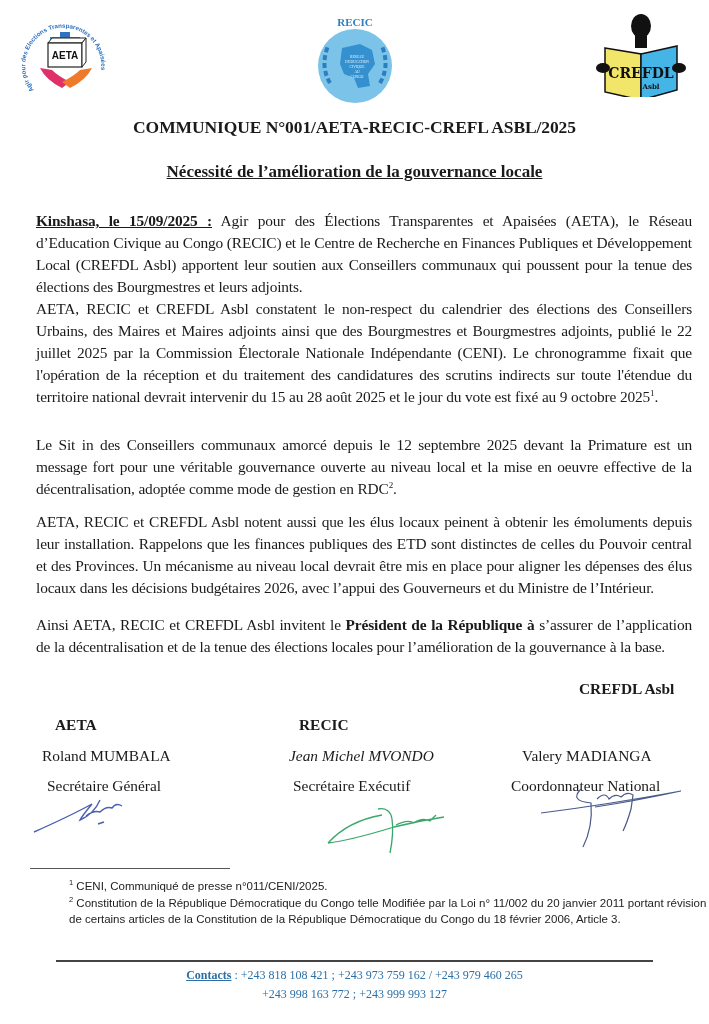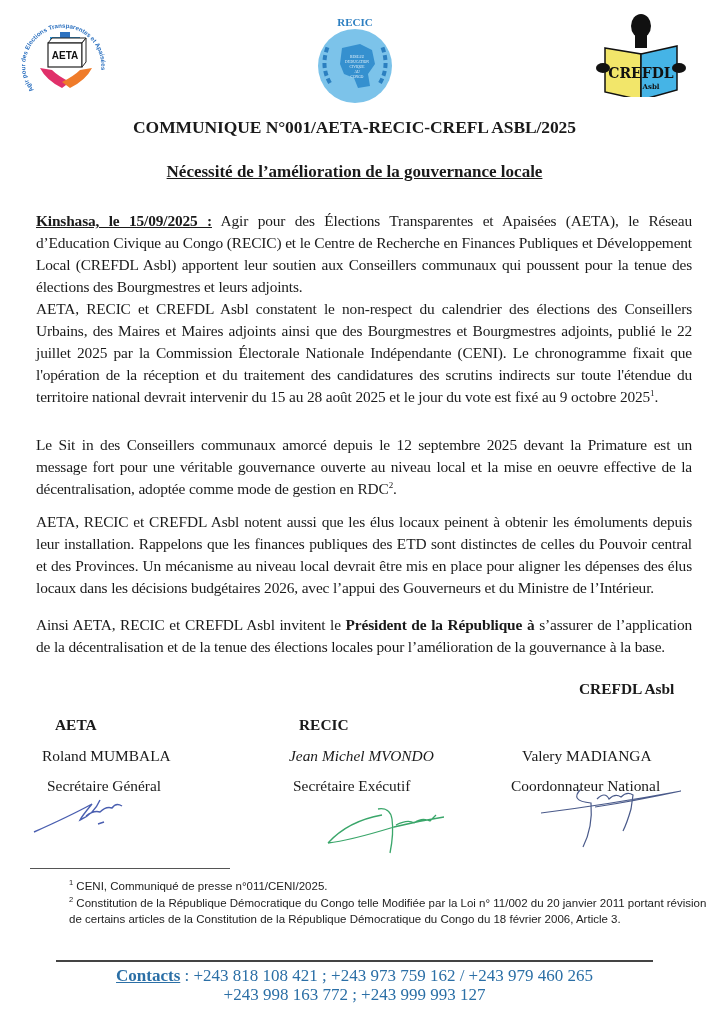--- a/index.html
+++ b/index.html
@@ -44,21 +44,21 @@
   .sgn-r { left: 318px; top: 805px; width: 130px; height: 50px; }
   .sgn-c { left: 535px; top: 783px; width: 150px; height: 65px; }
 
   .fn-rule { position: absolute; left: 30px; top: 868px; width: 200px; border-top: 1px solid #555; }
   .footnotes { position: absolute; left: 30px; top: 878px; width: 650px;
                font-family: "Liberation Sans", "DejaVu Sans", sans-serif; font-size: 11.5px; line-height: 16.5px; color: #222; margin-left: 39px; }
   .footnotes sup { font-size: 7.5px; }
 
   .bottom-rule { position: absolute; left: 56px; top: 960px; width: 597px; border-top: 2px solid #444; }
   .contacts { position: absolute; left: 0; width: 709px; top: 966px; text-align: center;
-              font-size: 17px; line-height: 19px; color: #2b6fa6; }
+              font-size: 12px; line-height: 19px; color: #2b6fa6; }
   .contacts .lbl { font-weight: bold; text-decoration: underline; color: #2b6fa6; }
 </style>
 </head>
 <body>
 
 <div class="logo logo-aeta">
   <svg width="100" height="90" viewBox="0 0 100 90">
     <circle cx="50" cy="46" r="40" fill="#fff"></circle>
     <path d="M14 56 A38 38 0 1 1 86 56" fill="none" stroke="#2e72c0" stroke-width="0"></path>
     <text font-size="6.2" fill="#2e72c0" font-family="Liberation Sans, sans-serif" font-weight="bold">

